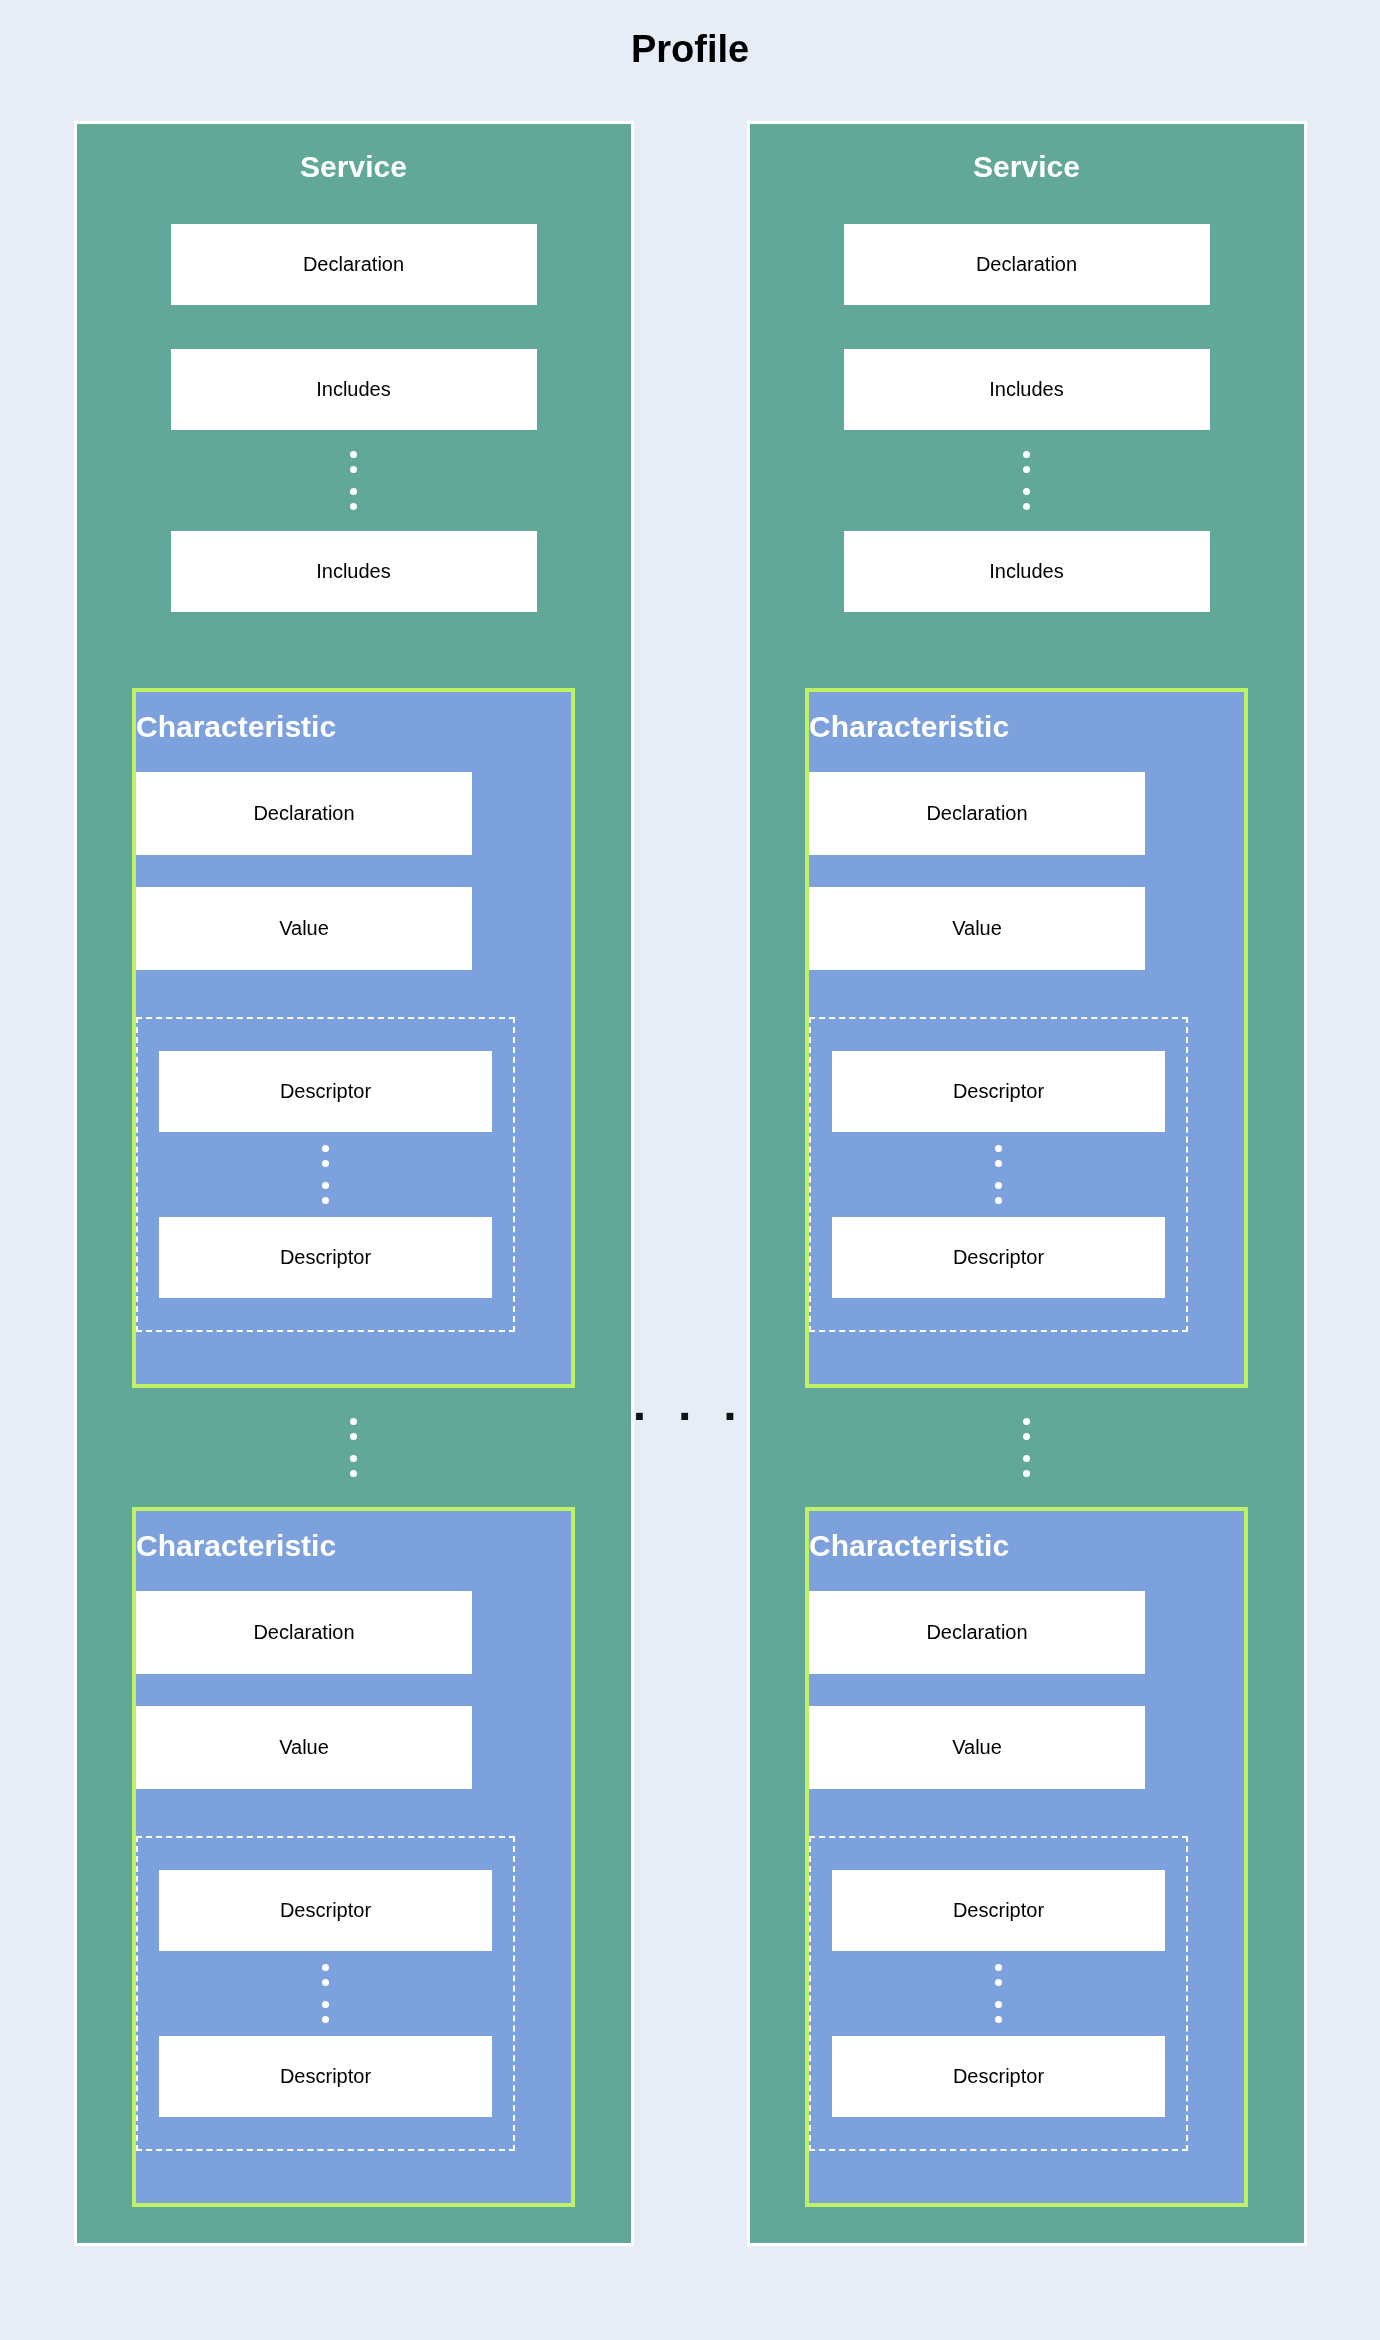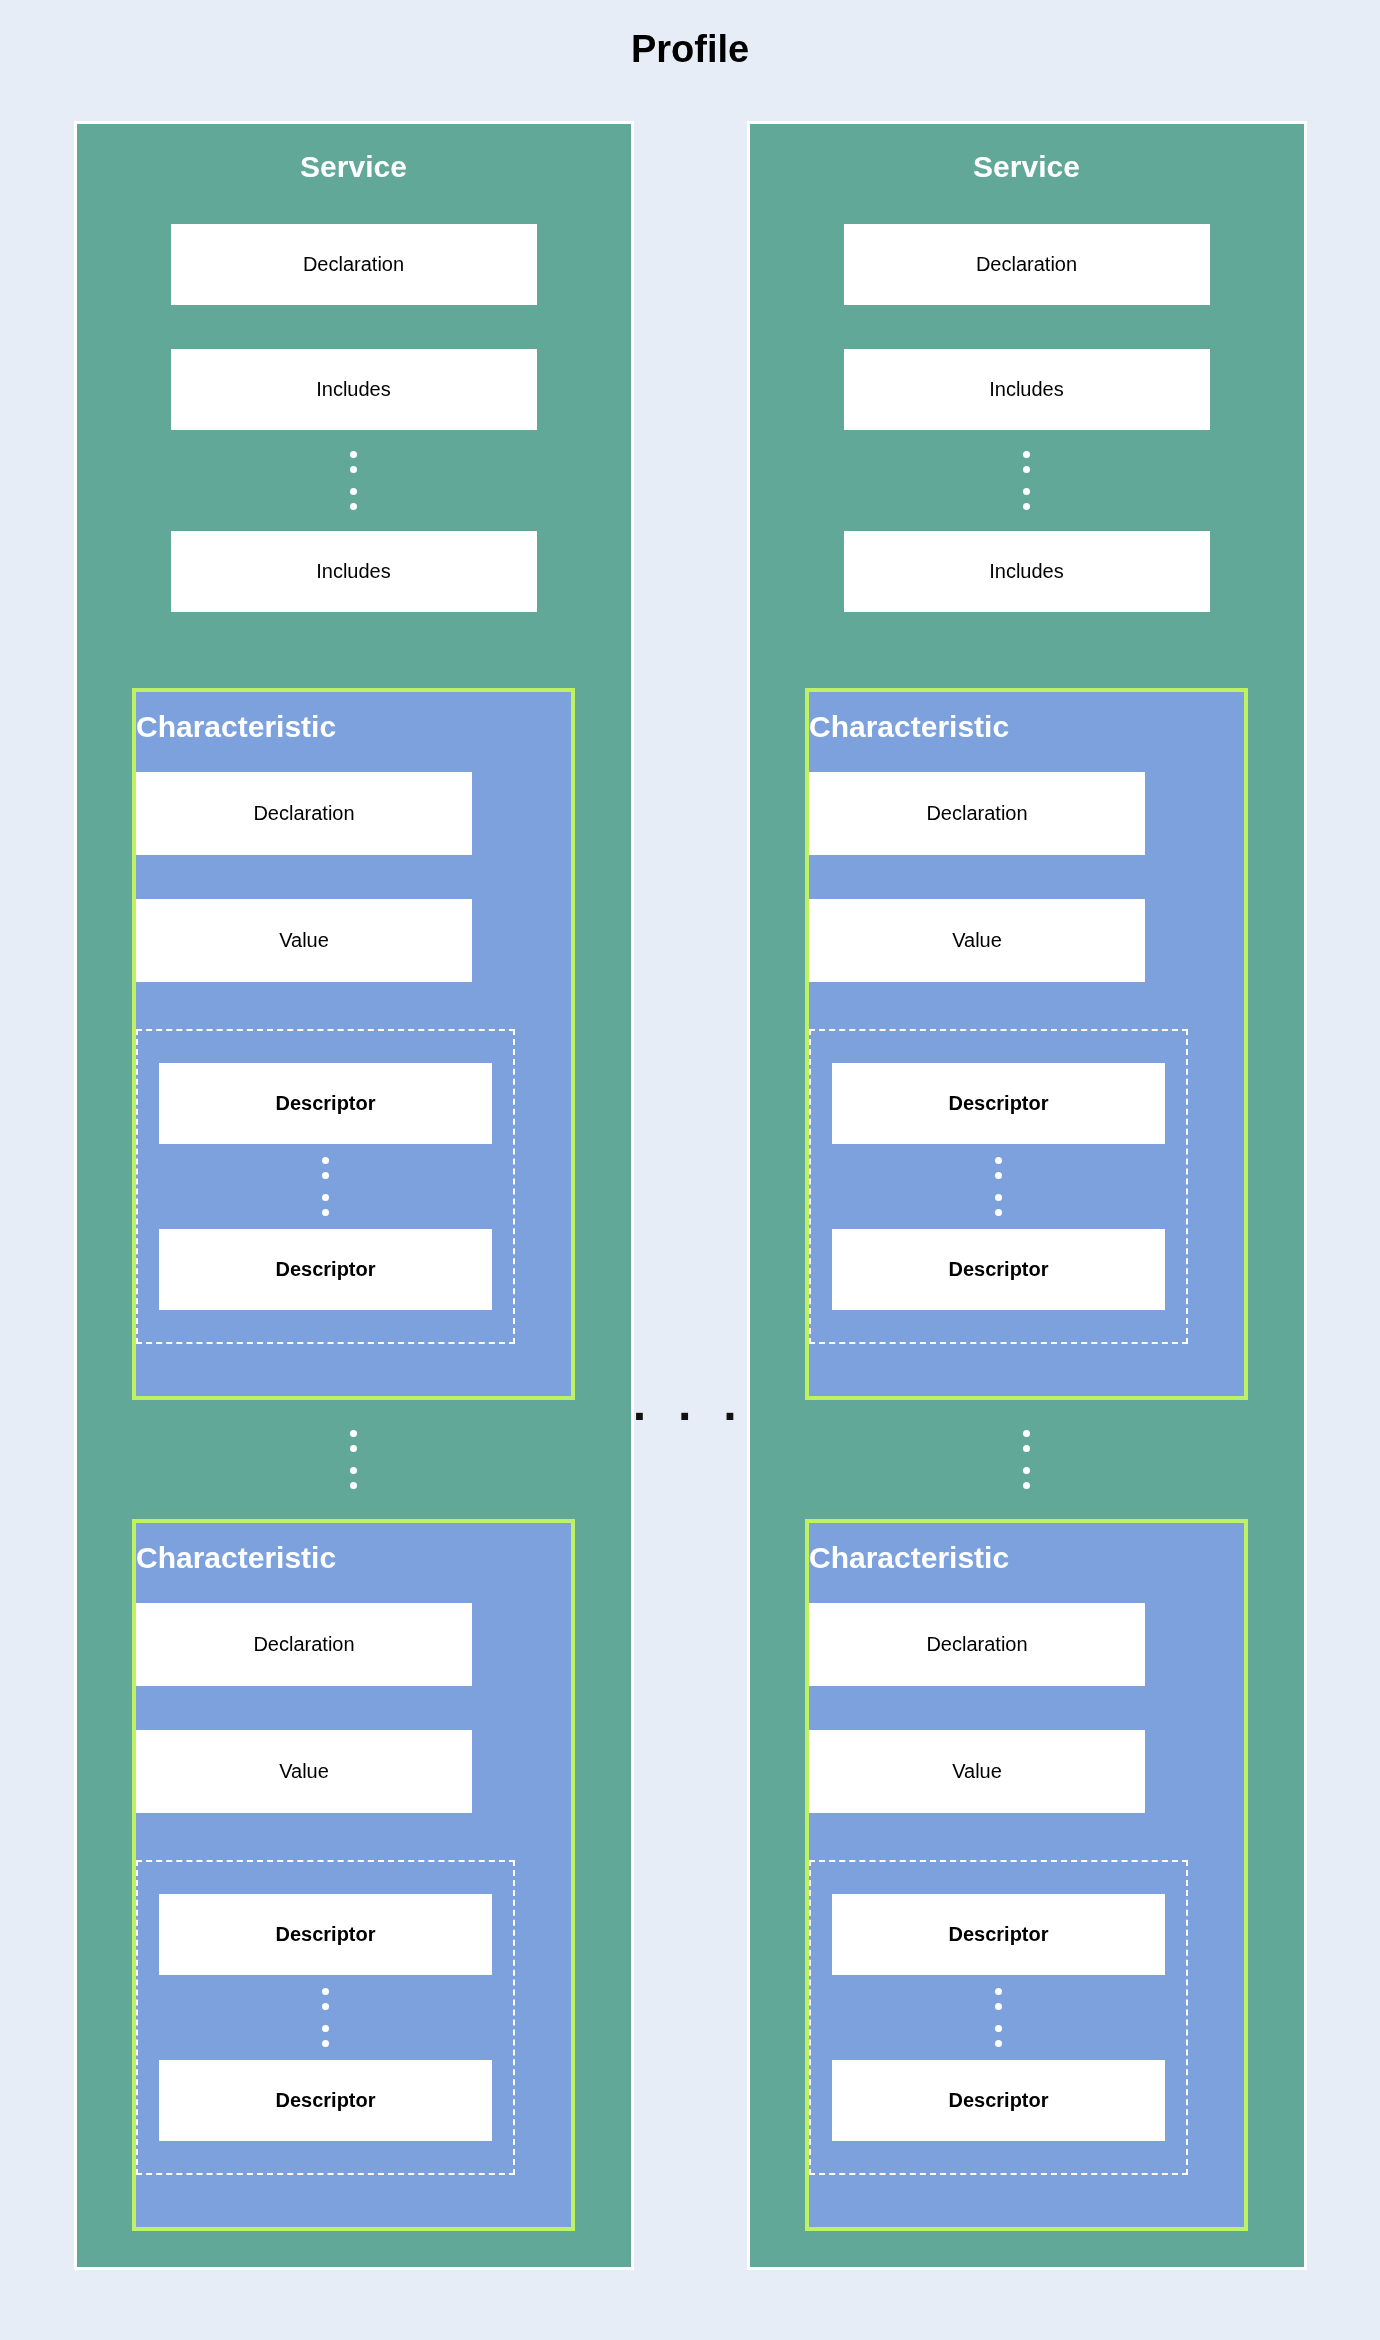--- a/index.html
+++ b/index.html
@@ -39,21 +39,21 @@
   .wbox {
     background: var(--box, #fff);
     color: var(--box_text, #000);
     display: flex; align-items: center; justify-content: center;
     font-size: 20px;
   }
   .w-lg { width: 366px; height: 81px; }
   .w-md { width: 336px; height: 83px; }
   .w-sm { width: 333px; height: 81px; }
   .mt-36 { margin-top: 36px; }
-  .mt-32 { margin-top: 44px; }
+  .mt-32 { margin-top: 32px; }
   .mt-68 { margin-top: 68px; }
   .vdots {
     display: flex; flex-direction: column; align-items: center;
     gap: 8px; margin: 13px 0;
   }
   .vdots .dot {
     width: 7px; height: 7px; border-radius: 50%;
     background: #fff;
   }
   .vdots .dot:nth-child(3) { margin-top: 7px; }
@@ -70,21 +70,20 @@
     color: var(--header_text, #fff);
     margin-bottom: 26px;
     line-height: 38px;
   }
   .descriptor-group {
     margin-top: 47px;
     width: 379px;
     border: 2px dashed #fff;
     display: flex; flex-direction: column; align-items: center;
     padding: 32px 0;
-    font-weight: bold;
   }
   .mid-gap {
     width: 113px;
     display: flex; justify-content: center;
   }
   .mid-ellipsis {
     margin-top: 1268px;
     font-size: 48px; font-weight: bold;
     letter-spacing: 8px;
     color: #111;

